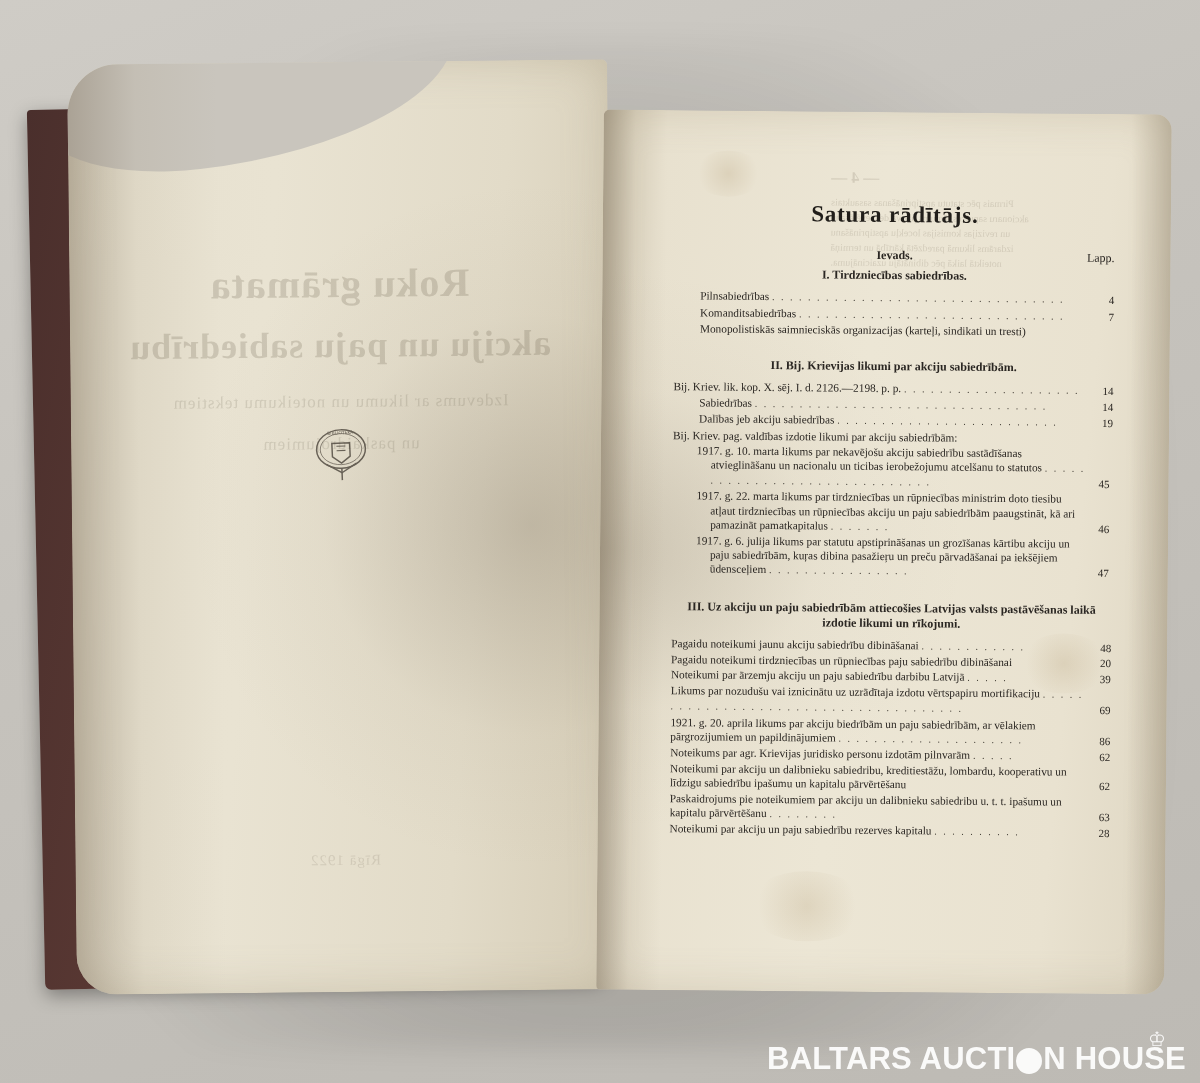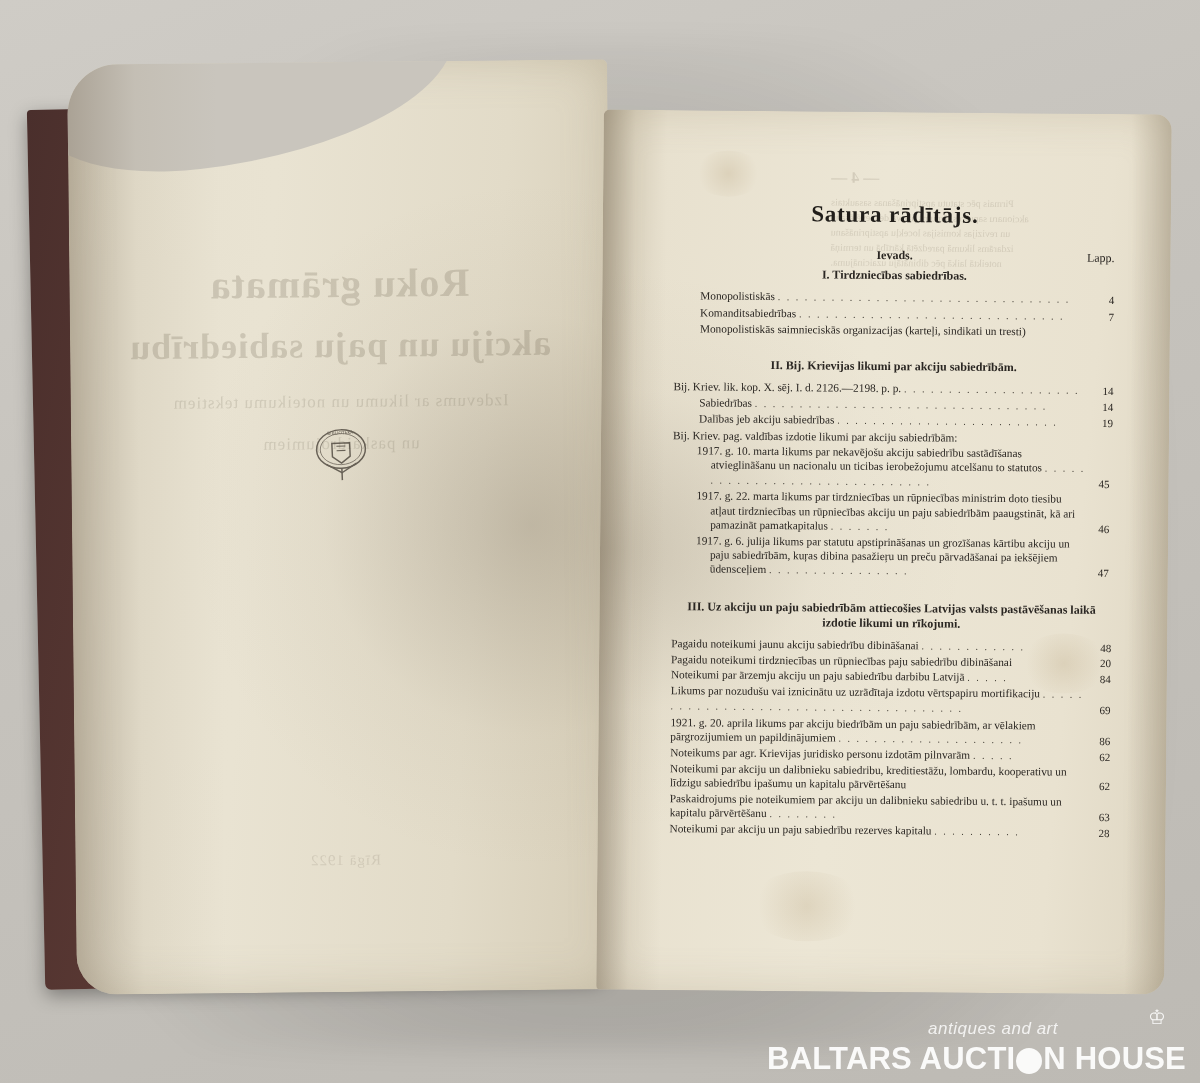--- a/index.html
+++ b/index.html
@@ -312,21 +312,21 @@
       <h1 class="toc-title">Satura rādītājs.</h1>
 
       <div class="ievads-row">
         <span>Ievads.</span>
         <span class="lapp">Lapp.</span>
       </div>
 
       <div class="sect-head">I.  Tirdzniecības sabiedrības.</div>
 
       <div class="entry ind1">
-        <span class="txt">Monopolistiskās</span>
+        <span class="txt">Pilnsabiedrības</span>
         <span class="leader"> . . . . . . . . . . . . . . . . . . . . . . . . . . . . . . . . .</span>
         <span class="pg">4</span>
       </div>
 
       <div class="entry ind1">
         <span class="txt">Komanditsabiedrības</span>
         <span class="leader"> . . . . . . . . . . . . . . . . . . . . . . . . . . . . . .</span>
         <span class="pg">7</span>
       </div>
 
@@ -387,21 +387,21 @@
       </div>
 
       <div class="entry">
         <span class="txt">Pagaidu noteikumi tirdzniecības un rūpniecības paju sabiedrību dibināšanai</span>
         <span class="pg">20</span>
       </div>
 
       <div class="entry">
         <span class="txt">Noteikumi par ārzemju akciju un paju sabiedrību darbibu Latvijā</span>
         <span class="leader"> . . . . .</span>
-        <span class="pg">84</span>
+        <span class="pg">39</span>
       </div>
 
       <div class="entry">
         <span class="txt">Likums par nozudušu vai iznicinātu uz uzrādītaja izdotu vērtspapiru mortifikaciju</span>
         <span class="leader"> . . . . . . . . . . . . . . . . . . . . . . . . . . . . . . . . . . . . . .</span>
         <span class="pg">69</span>
       </div>
 
       <div class="entry">
         <span class="txt">1921. g. 20. aprila likums par akciju biedrībām un paju sabiedrībām, ar vēlakiem pārgrozijumiem un papildinājumiem</span>
@@ -430,17 +430,16 @@
         <span class="txt">Noteikumi par akciju un paju sabiedrību rezerves kapitalu</span>
         <span class="leader"> . . . . . . . . . .</span>
         <span class="pg">28</span>
       </div>
 
     </div>
   </div>
 
   <div class="watermark">
     <div class="wm-crown">♔</div>
-    <div class="wm-small">antiques and art</div>
     <div class="wm-big"><span>BALTARS AUCTI</span><span class="wm-dot"></span><span>N HOUSE</span></div>
   </div>
 
 </div>
 
 </body></html>

